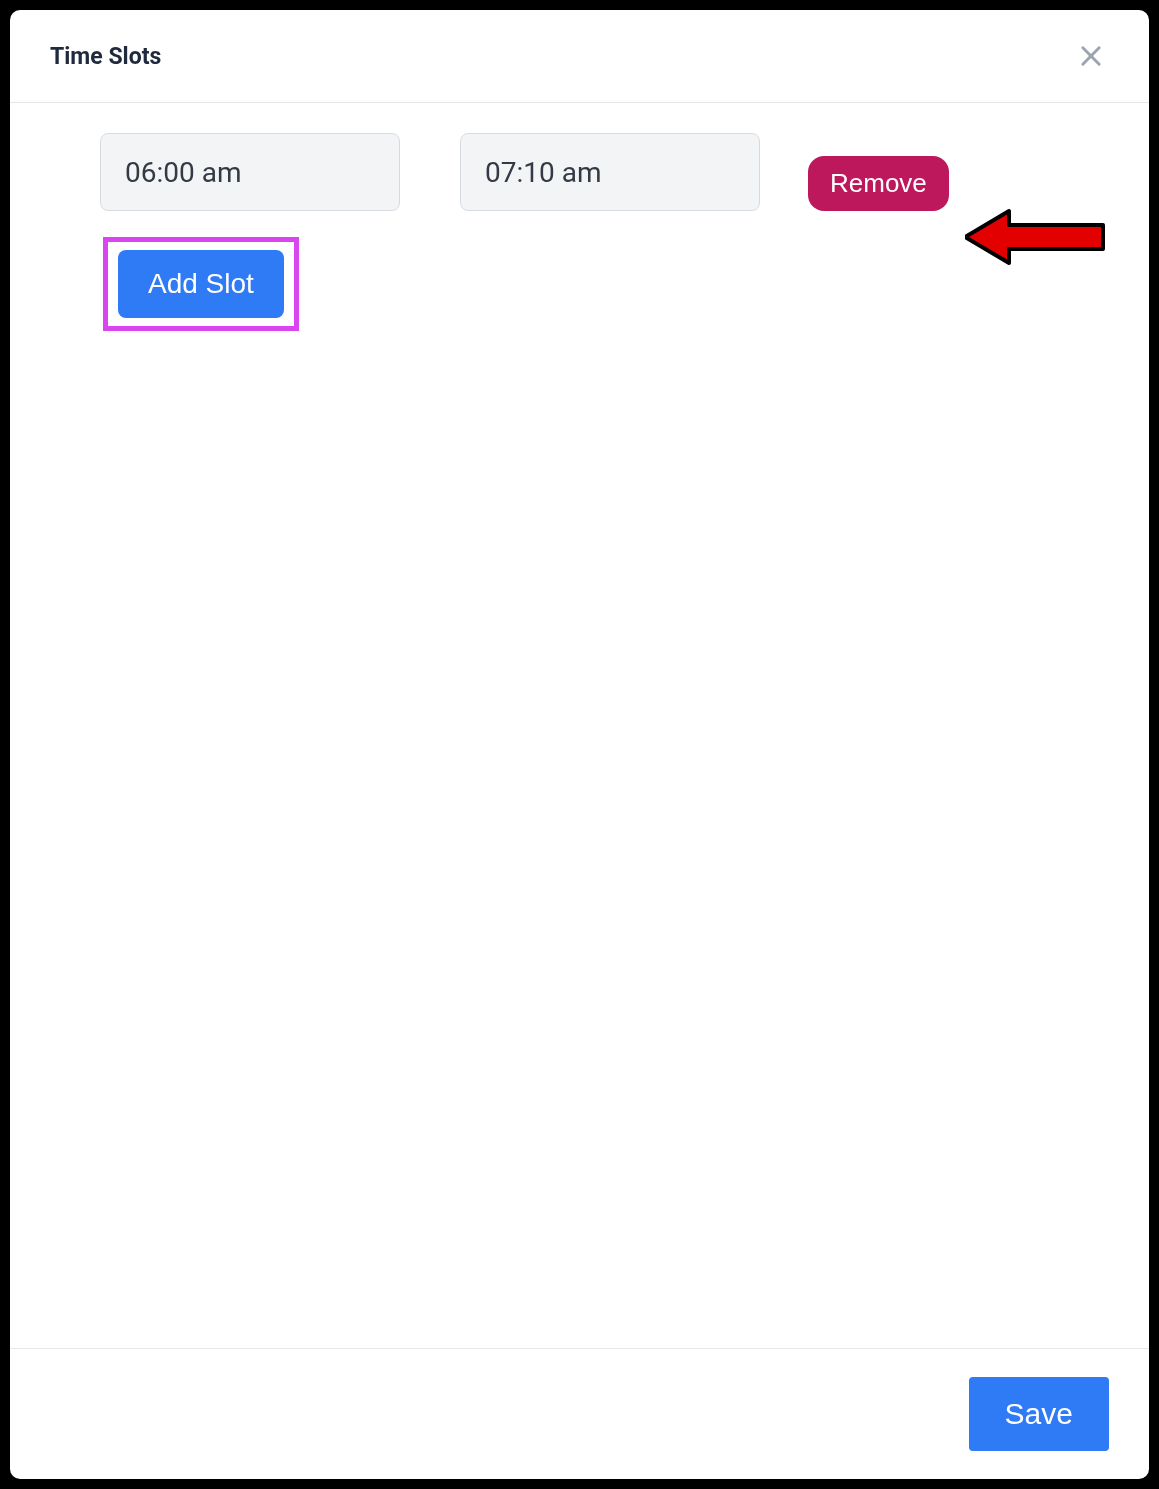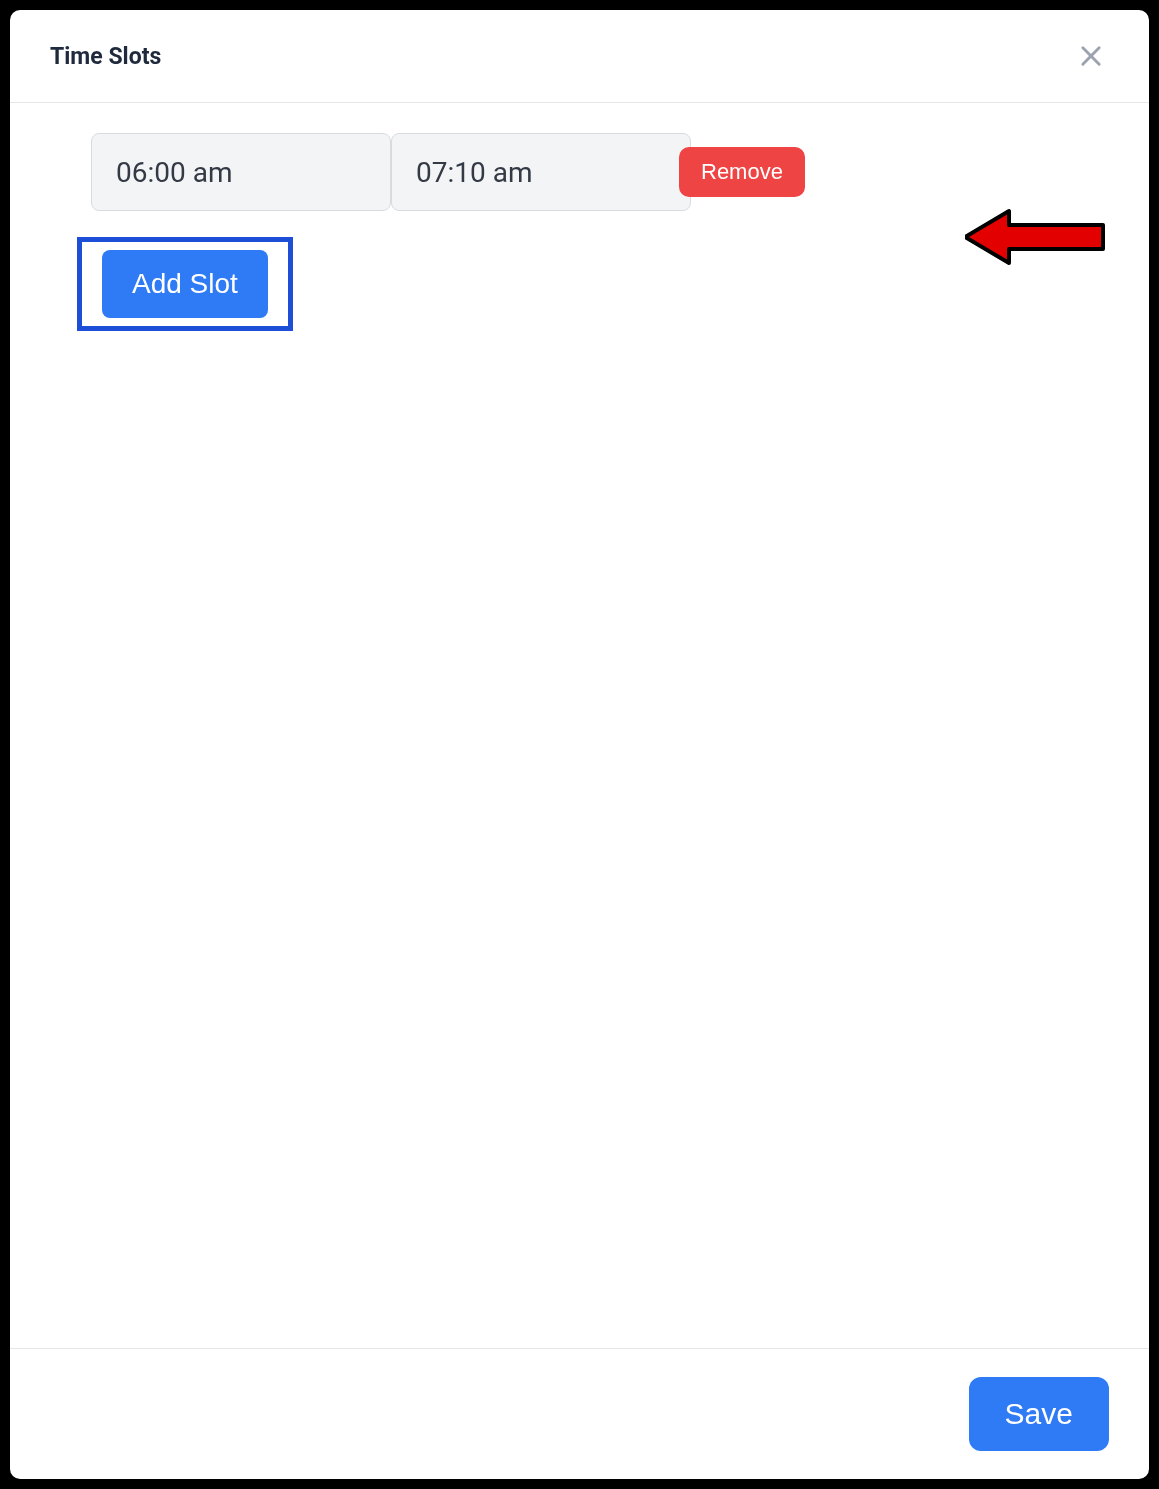--- a/index.html
+++ b/index.html
@@ -63,52 +63,53 @@
     }
     .col-title {
       width: 300px;
       text-align: center;
       font-size: 30px;
       font-weight: 700;
       color: #1f2a3d;
     }
     .slot-row {
       display: flex;
-      align-items: center;
-      margin-left: 31px;
+      align-items: flex-end;
+      gap: 60px;
+      margin-left: 40px;
       margin-bottom: 22px;
     }
     .time-input {
       width: 300px;
       height: 78px;
       border: 1px solid #d7dbe0;
       background: #f3f4f6;
       border-radius: 8px;
       padding: 0 24px;
       font-size: 28px;
       color: #333a45;
       display: flex;
       align-items: center;
     }
     .remove-btn {
-      background: #ef4444;
+      background: #be185d;
       color: #fff;
       border: none;
-      border-radius: 10px;
+      border-radius: 16px;
       padding: 12px 22px;
-      font-size: 22px;
+      font-size: 26px;
       cursor: pointer;
       margin-left: -12px;
     }
     .add-slot-wrap {
-      margin-left: 17px;
+      margin-left: 43px;
       margin-top: 4px;
       display: inline-block;
-      border: 5px solid #1d4ed8;
-      padding: 8px 20px;
+      border: 5px solid #d946ef;
+      padding: 8px 10px;
     }
     .add-slot-btn {
       background: #2f7af5;
       color: #fff;
       border: none;
       border-radius: 8px;
       padding: 18px 30px;
       font-size: 28px;
       cursor: pointer;
     }
@@ -122,21 +123,21 @@
     .modal-footer {
       border-top: 1px solid #e5e7eb;
       padding: 28px 40px;
       display: flex;
       justify-content: flex-end;
     }
     .save-btn {
       background: #2f7af5;
       color: #fff;
       border: none;
-      border-radius: 12px;
+      border-radius: 4px;
       padding: 20px 36px;
       font-size: 30px;
       cursor: pointer;
     }
   </style>
 </head>
 <body>
 
 <div class="modal">
   <div class="modal-header">

